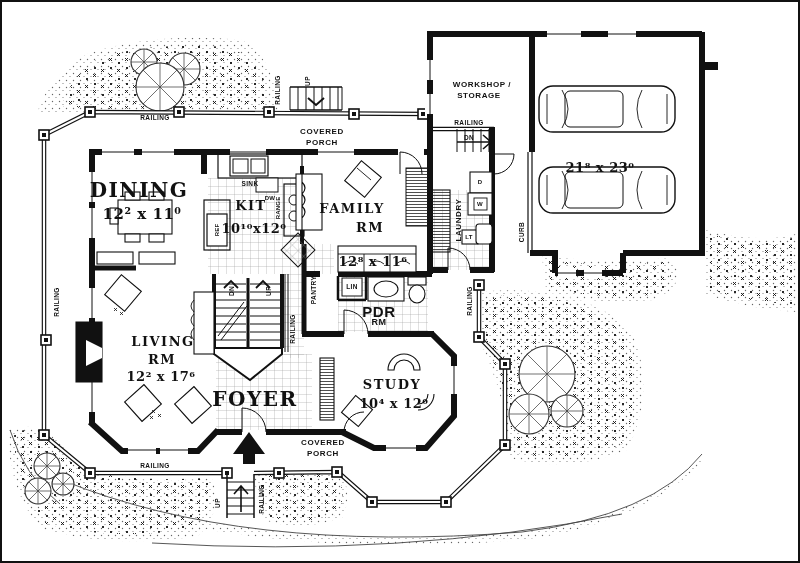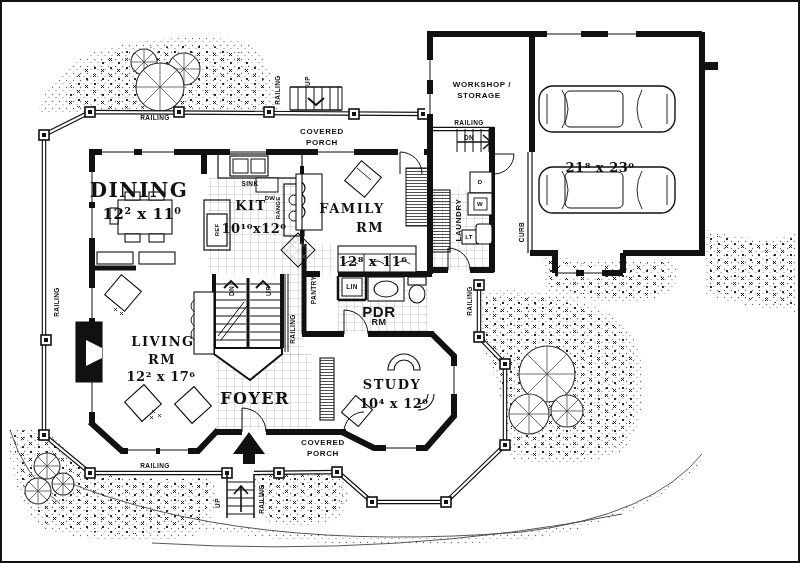--- a/index.html
+++ b/index.html
@@ -4,21 +4,21 @@
 <style>
   html,body{margin:0;padding:0;background:#e8e8e8;}
   .plan{position:relative;width:800px;height:563px;background:#fff;border:2px solid #111;
         box-sizing:border-box;overflow:hidden;font-family:"Liberation Sans",sans-serif;}
   .plan svg{position:absolute;left:0;top:0;}
   .lbl{position:absolute;color:#111;white-space:nowrap;transform:translate(-50%,-50%);
        line-height:1;z-index:5;}
   .lbl.v{transform:translate(-50%,-50%) rotate(-90deg);}
   .room{font-family:"DejaVu Serif","Liberation Serif",serif;font-weight:700;letter-spacing:1.5px;font-size:13px;}
   .room.big{font-size:20px;}
-  .room.mid{font-size:16px;}
+  .room.mid{font-size:20px;}
   .dims{font-family:"DejaVu Serif","Liberation Serif",serif;font-weight:700;font-size:13px;letter-spacing:0.5px;}
   .small{font-size:8px;letter-spacing:0.6px;font-weight:bold;}
   .tiny{font-size:6.5px;letter-spacing:0.4px;font-weight:bold;}
   .micro{font-size:6px;letter-spacing:0.2px;font-weight:bold;}
 </style>
 </head>
 <body>
 
 <div class="plan">
 

